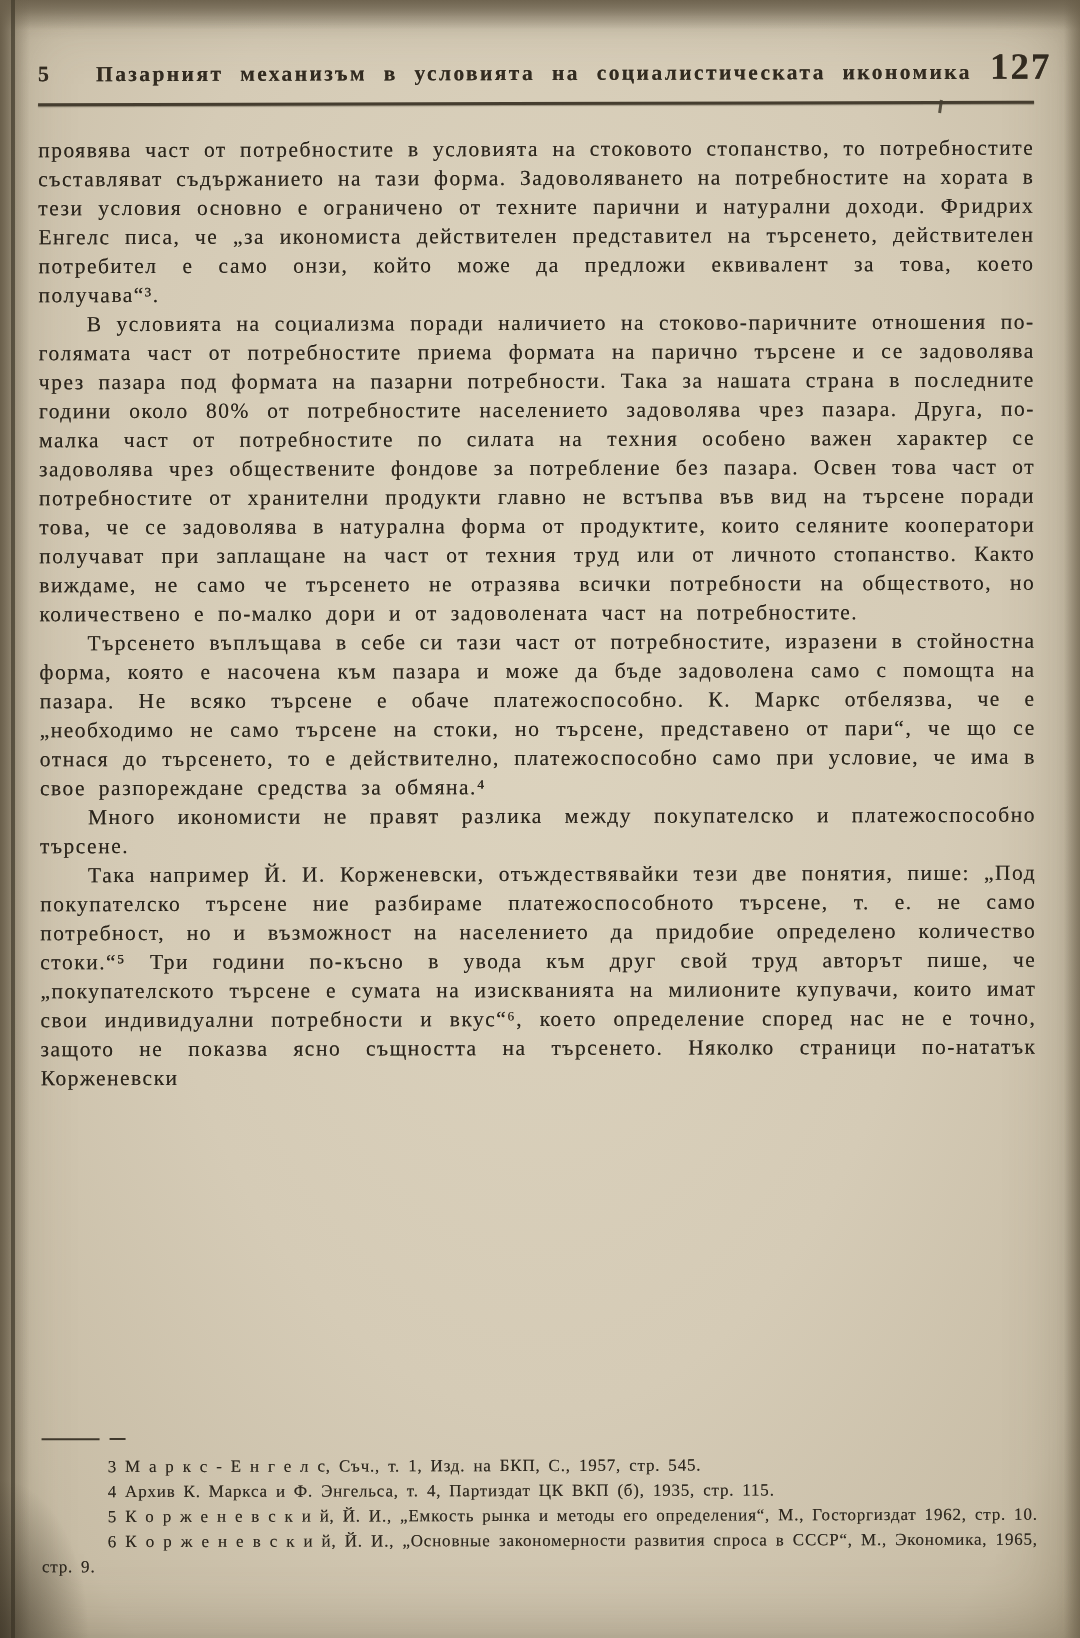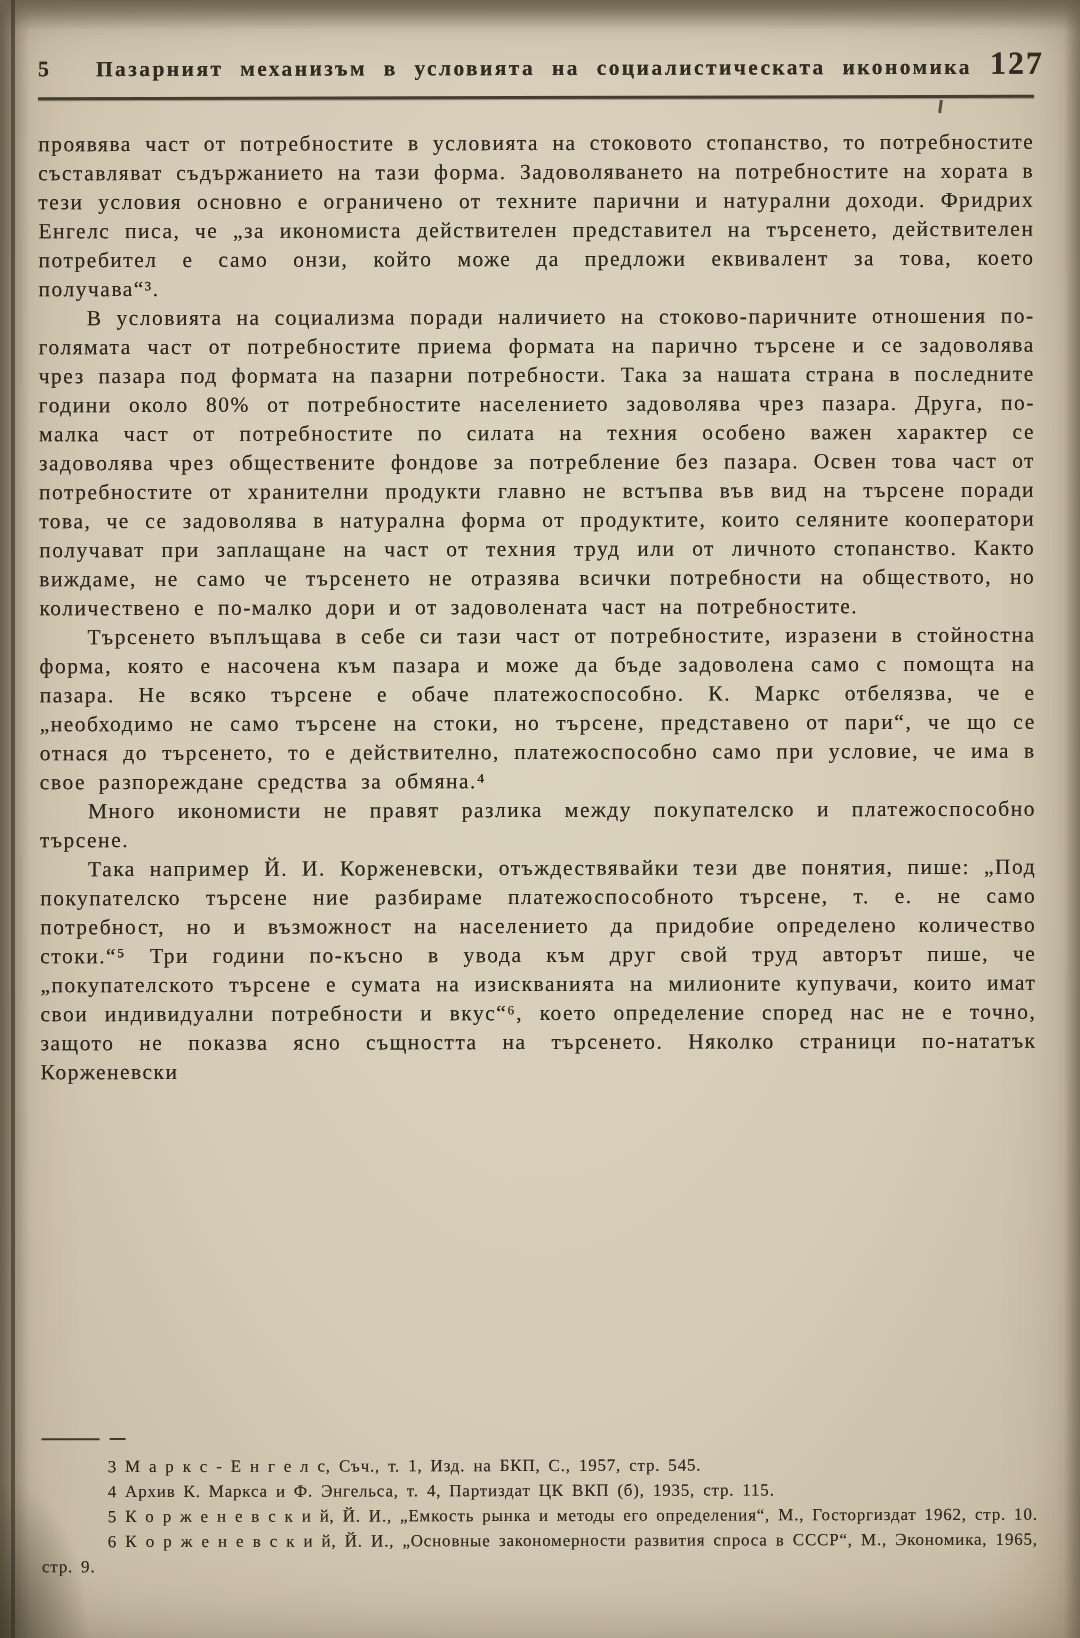--- a/index.html
+++ b/index.html
@@ -65,21 +65,21 @@
     letter-spacing: 1px;
   }
   .header .running-title {
     flex: 1;
     font-size: 21.5px;
     letter-spacing: 2.4px;
     word-spacing: 9px;
     white-space: nowrap;
   }
   .header .page-num {
-    font-size: 32px;
+    font-size: 37px;
     letter-spacing: 2px;
     margin-left: 18px;
   }
   .header-rule {
     margin-top: 13px;
     height: 3px;
     background: #453d2f;
     box-shadow: 0 1px 1px rgba(69,61,47,.45);
   }
 

